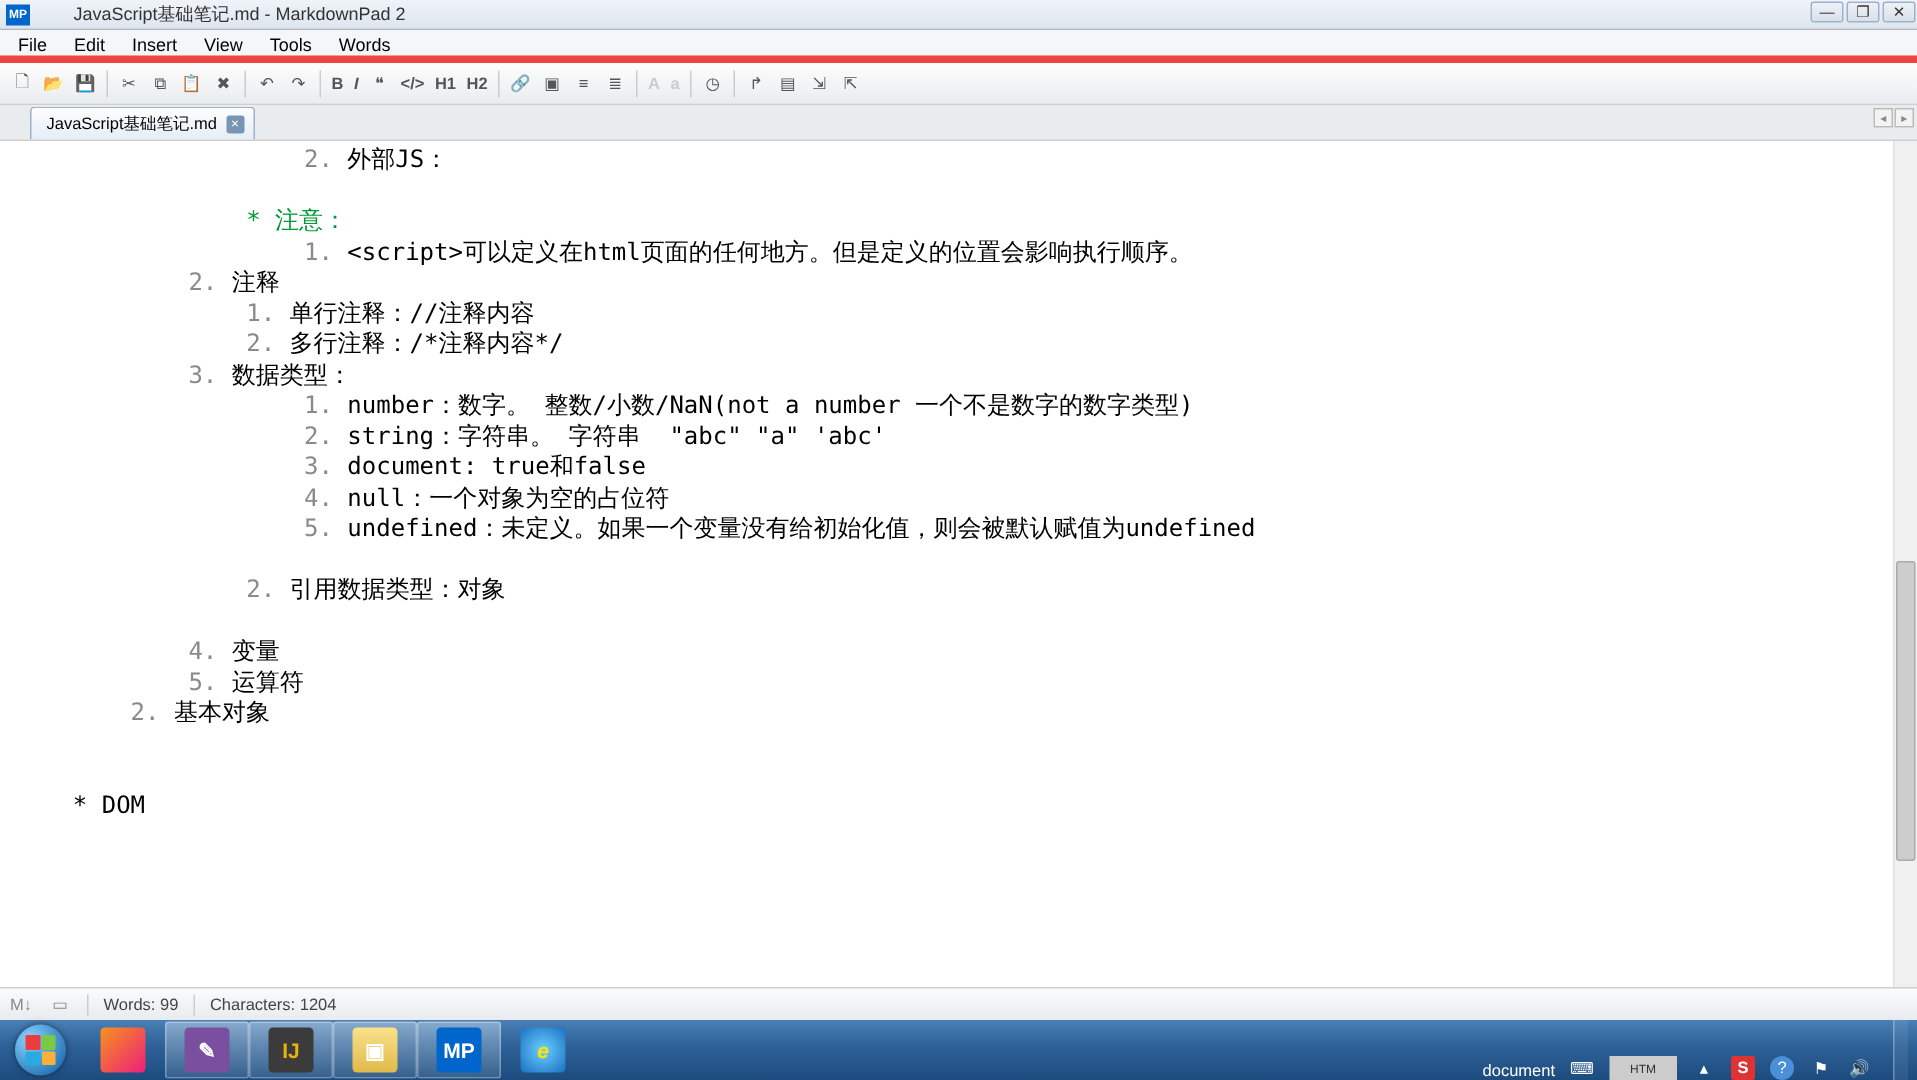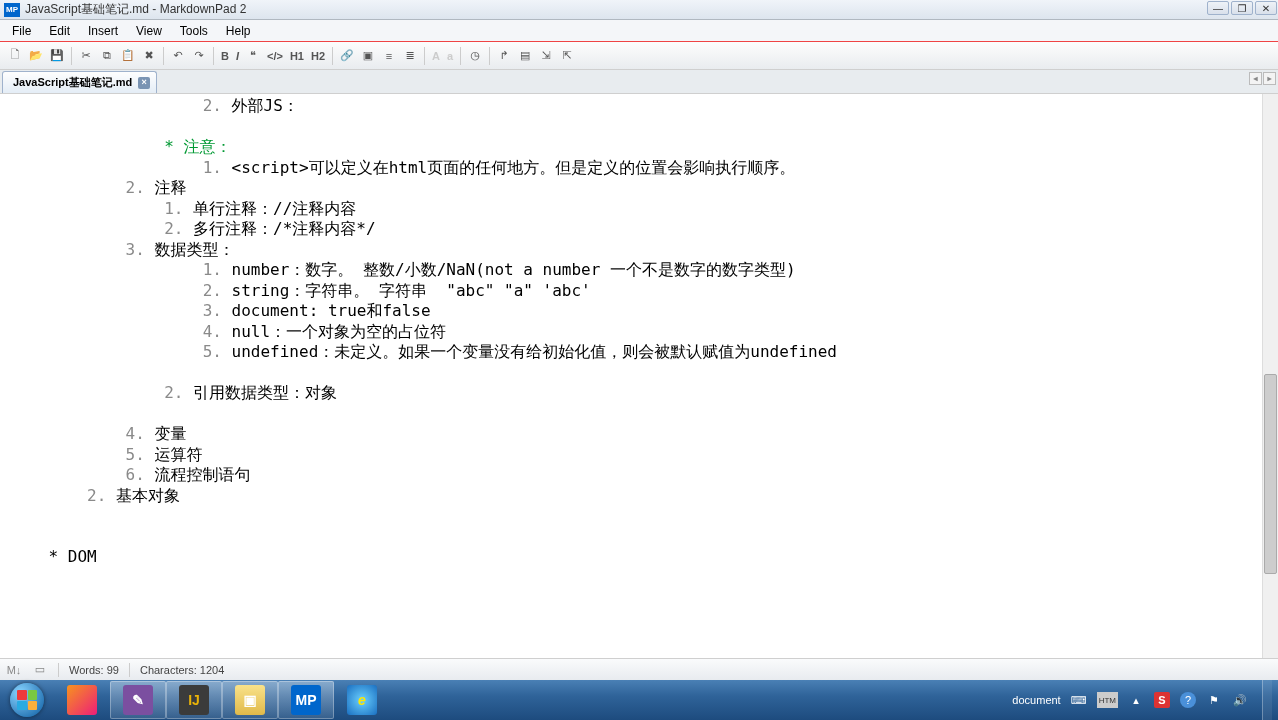--- a/index.html
+++ b/index.html
@@ -1,37 +1,37 @@
 <!DOCTYPE html>
 <html><head>
 <meta charset="utf-8">
 <style>
 * { margin: 0; padding: 0; box-sizing: border-box; }
 body { font-family: "Microsoft YaHei", "SimSun", Tahoma, sans-serif; font-size: 12px; background: #fff; overflow: hidden; width: 1278px; height: 720px; position: relative; }
 
 
 .titlebar { height: 20px; background: linear-gradient(to bottom, #f0f4f9, #dde5ee); border-bottom: 1px solid #b0b8c0; display: flex; align-items: center; padding-left: 4px; }
 .titlebar .app-icon { width: 16px; height: 14px; background: #0066cc; color: #fff; font-size: 8px; font-weight: bold; display: flex; align-items: center; justify-content: center; margin-right: 5px; }
-.titlebar .title-text { color: #333; }
+.titlebar .title-text { color: #333; margin-left: 24px; }
 .titlebar .win-controls { position: absolute; right: 1px; top: 1px; display: flex; gap: 2px; }
 .titlebar .win-controls div { width: 22px; height: 14px; background: linear-gradient(to bottom,#eef2f7,#d9e0eb); border: 1px solid #9fb2cc; border-radius: 2px; display: flex; align-items: center; justify-content: center; font-size: 10px; color: #333; }
 
 
-.menubar { height: 22px; background: #f4f6f9; display: flex; align-items: flex-end; padding-left: 4px; gap: 2px; border-bottom: 1px solid #ef4444; }
+.menubar { height: 22px; background: #f4f6f9; display: flex; align-items: flex-start; padding-left: 4px; gap: 2px; border-bottom: 5px solid #ef4444; }
 .menubar .menu-item { padding: 3px 8px; cursor: default; }
 
 
 .toolbar { height: 28px; background: linear-gradient(to bottom,#fdfdfd,#e9ecef); border-bottom: 1px solid #cfcfcf; display: flex; align-items: center; padding-left: 6px; gap: 3px; }
 .toolbar .tbtn { width: 18px; height: 18px; display: flex; align-items: center; justify-content: center; font-size: 11px; color: #555; cursor: default; border-radius: 2px; }
 .toolbar .sep { width: 1px; height: 18px; background: #ccc; margin: 0 2px; }
 .toolbar .tbtn.txt { width: auto; padding: 0 2px; font-weight: bold; }
 .toolbar .tbtn.disabled { color: #ccc; }
 
 
-.tabbar { height: 24px; background: #e8ecef; display: flex; align-items: flex-end; padding-left: 2px; border-bottom: 1px solid #cfcfcf; position: relative; font-weight: bold; }
+.tabbar { height: 24px; background: #e8ecef; display: flex; align-items: flex-end; padding-left: 20px; border-bottom: 1px solid #cfcfcf; position: relative; }
 .tab { background: linear-gradient(to bottom,#fefefe,#e4edf6); border: 1px solid #9fb2cc; border-bottom: none; padding: 3px 6px 3px 10px; display: flex; align-items: center; gap: 6px; font-size: 11px; border-radius: 3px 3px 0 0; }
 .tab .close { width: 12px; height: 12px; background: #7a94b3; color: #fff; border-radius: 2px; display: flex; align-items: center; justify-content: center; font-size: 9px; line-height: 1; }
 .tabbar .nav-arrows { position: absolute; right: 2px; top: 2px; display: flex; gap: 1px; }
 .tabbar .nav-arrows div { width: 13px; height: 13px; border: 1px solid #bbb; background: #f3f3f3; display: flex; align-items: center; justify-content: center; font-size: 8px; color: #888; }
 
 
 .editor { position: absolute; top: 94px; left: 0; right: 0; bottom: 60px; overflow: hidden; background: #fff; padding: 2px 0 0 10px; font-family: Consolas, "Microsoft YaHei", monospace; font-size: 16px; line-height: 20.5px; color: #000; }
 .editor .ln { white-space: pre; }
 .editor .num { color: #8a8a8a; }
 .editor .green { color: #009933; }
@@ -44,21 +44,21 @@
 .statusbar .sb-sep { width: 1px; height: 14px; background: #ccc; }
 
 
 .taskbar { position: absolute; left: 0; right: 0; bottom: 0; height: 40px; background: linear-gradient(to bottom, #4a80b5 0%, #2f6399 40%, #1d4b7e 100%); display: flex; align-items: center; }
 .taskbar .start { width: 54px; height: 40px; display: flex; align-items: center; justify-content: center; }
 .taskbar .start .orb { width: 34px; height: 34px; border-radius: 50%; background: radial-gradient(circle at 30% 30%, #89d4ff, #0a5aa0); box-shadow: 0 0 4px rgba(0,0,0,0.5); position: relative; display: grid; grid-template-columns: 1fr 1fr; grid-template-rows: 1fr 1fr; gap: 1px; padding: 7px; }
 .taskbar .start .orb span { border-radius: 1px; }
 .taskbar .task-item { width: 56px; height: 38px; margin: 1px 0; display: flex; align-items: center; justify-content: center; border-radius: 2px; }
 .taskbar .task-item.active { background: linear-gradient(to bottom, rgba(255,255,255,0.35), rgba(255,255,255,0.1)); box-shadow: inset 0 0 0 1px rgba(255,255,255,0.3); }
 .taskbar .task-item .ticon { width: 30px; height: 30px; border-radius: 3px; display: flex; align-items: center; justify-content: center; font-size: 14px; font-weight: bold; color: #fff; }
-.taskbar .tray { position: absolute; right: 6px; top: 0; height: 40px; display: flex; align-items: center; gap: 10px; color: #fff; font-size: 11px; }
+.taskbar .tray { position: absolute; right: 6px; top: 0; height: 40px; display: flex; align-items: flex-end; gap: 10px; color: #fff; font-size: 11px; }
 .taskbar .tray .tray-icon { width: 16px; height: 16px; display: flex; align-items: center; justify-content: center; }
 .taskbar .show-desktop { width: 10px; height: 40px; border-left: 1px solid rgba(255,255,255,0.3); background: rgba(255,255,255,0.08); margin-left: 4px; }
 </style>
 </head>
 <body>
 
 <div class="titlebar">
   <div class="app-icon">MP</div>
   <div class="title-text">JavaScript基础笔记.md - MarkdownPad 2</div>
   <div class="win-controls">
@@ -67,21 +67,21 @@
     <div>✕</div>
   </div>
 </div>
 
 <div class="menubar" id="menubar">
     <div class="menu-item">File</div>
     <div class="menu-item">Edit</div>
     <div class="menu-item">Insert</div>
     <div class="menu-item">View</div>
     <div class="menu-item">Tools</div>
-    <div class="menu-item">Help</div>
+    <div class="menu-item">Words</div>
   </div>
 
 <div class="toolbar" id="toolbar">
     <div class="tbtn">🗋</div>
     <div class="tbtn">📂</div>
     <div class="tbtn">💾</div>
     <div class="sep"></div>
     <div class="tbtn">✂</div>
     <div class="tbtn">⧉</div>
     <div class="tbtn">📋</div>
@@ -136,21 +136,20 @@
     <div class="ln">                    <span class="num">1.</span> <span class="">number：数字。 整数/小数/NaN(not a number 一个不是数字的数字类型)</span></div>
     <div class="ln">                    <span class="num">2.</span> <span class="">string：字符串。 字符串  "abc" "a" 'abc'</span></div>
     <div class="ln">                    <span class="num">3.</span> <span class="">document: true和false</span></div>
     <div class="ln">                    <span class="num">4.</span> <span class="">null：一个对象为空的占位符</span></div>
     <div class="ln">                    <span class="num">5.</span> <span class="">undefined：未定义。如果一个变量没有给初始化值，则会被默认赋值为undefined</span></div>
     <div class="ln"><span class=""> </span></div>
     <div class="ln">                <span class="num">2.</span> <span class="">引用数据类型：对象</span></div>
     <div class="ln"><span class=""> </span></div>
     <div class="ln">            <span class="num">4.</span> <span class="">变量</span></div>
     <div class="ln">            <span class="num">5.</span> <span class="">运算符</span></div>
-    <div class="ln">            <span class="num">6.</span> <span class="">流程控制语句</span></div>
     <div class="ln">        <span class="num">2.</span> <span class="">基本对象</span></div>
     <div class="ln"><span class=""> </span></div>
     <div class="ln"><span class=""> </span></div>
     <div class="ln">    <span class="">* DOM</span></div>
   </div>
 <div class="editor-scroll">
   <div class="thumb"></div>
 </div>
 <div class="cursor-caret" style="left:622px; top:494px;"></div>
 
@@ -187,21 +186,21 @@
   <div class="task-item active">
       <div class="ticon" style="background:#0066cc">MP</div>
     </div>
   <div class="task-item">
       <div class="ticon" style="background:radial-gradient(#6bd0ff,#1a6fc1);color:#ffe600;font-style:italic">e</div>
     </div>
 
   <div class="tray">
     <span>document</span>
     <div class="tray-icon">⌨</div>
-    <div class="tray-icon" style="background:#ccc;color:#333;font-size:8px;width:auto;padding:1px 2px">HTM</div>
+    <div class="tray-icon" style="background:#ccc;color:#333;font-size:8px;width:auto;padding:1px 14px">HTM</div>
     <div class="tray-icon">▴</div>
     <div class="tray-icon" style="background:#d33;color:#fff;border-radius:2px;font-weight:bold">S</div>
     <div class="tray-icon" style="background:#4a90d9;border-radius:50%;color:#fff">?</div>
     <div class="tray-icon">⚑</div>
     <div class="tray-icon">🔊</div>
     <div class="show-desktop"></div>
   </div>
 </div>
 
 </body></html>

